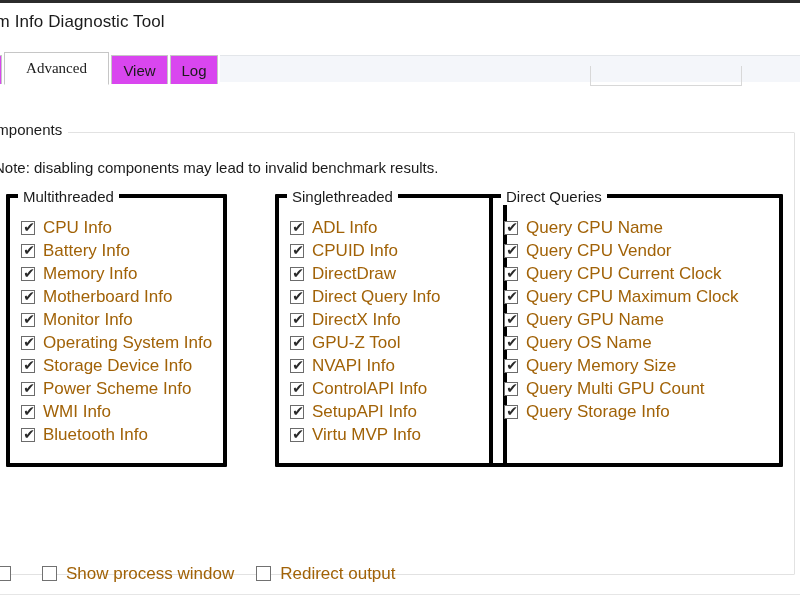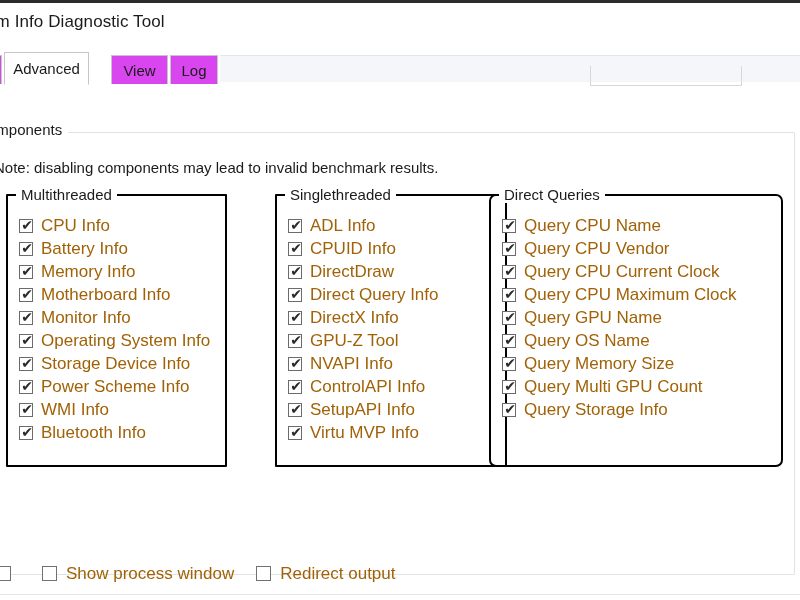--- a/index.html
+++ b/index.html
@@ -137,21 +137,21 @@
     top: 75px;
     font-size: 15px;
     color: #1b1b1b;
     white-space: nowrap;
   }
 
   
   .group {
     position: absolute;
     box-sizing: border-box;
-    border: 2px solid #000000;
+    border: 4px solid #000000;
     border-radius: 1px;
   }
   .group-legend {
     position: absolute;
     top: -10px;
     left: 8px;
     background: #ffffff;
     padding: 0 5px;
     font-size: 15px;
     color: #1b1b1b;
@@ -227,21 +227,21 @@
 
   <div class="win-top-edge"></div>
 
   <div class="window-title">em Info Diagnostic Tool</div>
 
   <div class="tabstrip">
     <div class="tabstrip-bg"></div>
     <div class="tabstrip-rest"></div>
     <div id="tabs-host">
         <div class="tab" style="left: -24px; width: 30px;">n</div>
-        <div class="tab selected" style="left: 8px; width: 85px;">Advanced</div>
+        <div class="tab selected" style="left: 8px; width: 105px; font-family: Liberation Serif, serif;">Advanced</div>
         <div class="tab" style="left: 115px; width: 57px;">View</div>
         <div class="tab" style="left: 174px; width: 48px;">Log</div>
       </div>
   </div>
 
   <div class="content">
 
     <div class="cropped-group"></div>
 
     <div class="group-outer"></div>
@@ -373,21 +373,21 @@
               <span class="cb-label">SetupAPI Info</span>
             </div>
             <div class="cb-row">
               <span class="cb-box">
                 <span class="tick">✔</span>
               </span>
               <span class="cb-label">Virtu MVP Info</span>
             </div>
           </div>
         </div>
-        <div class="group" style="left: 489px; top: 110px; width: 294px; height: 273px; border-radius: 7px;">
+        <div class="group" style="left: 489px; top: 110px; width: 294px; height: 273px;">
           <div class="group-legend">Direct Queries</div>
           <div class="group-body">
             <div class="cb-row">
               <span class="cb-box">
                 <span class="tick">✔</span>
               </span>
               <span class="cb-label">Query CPU Name</span>
             </div>
             <div class="cb-row">
               <span class="cb-box">

